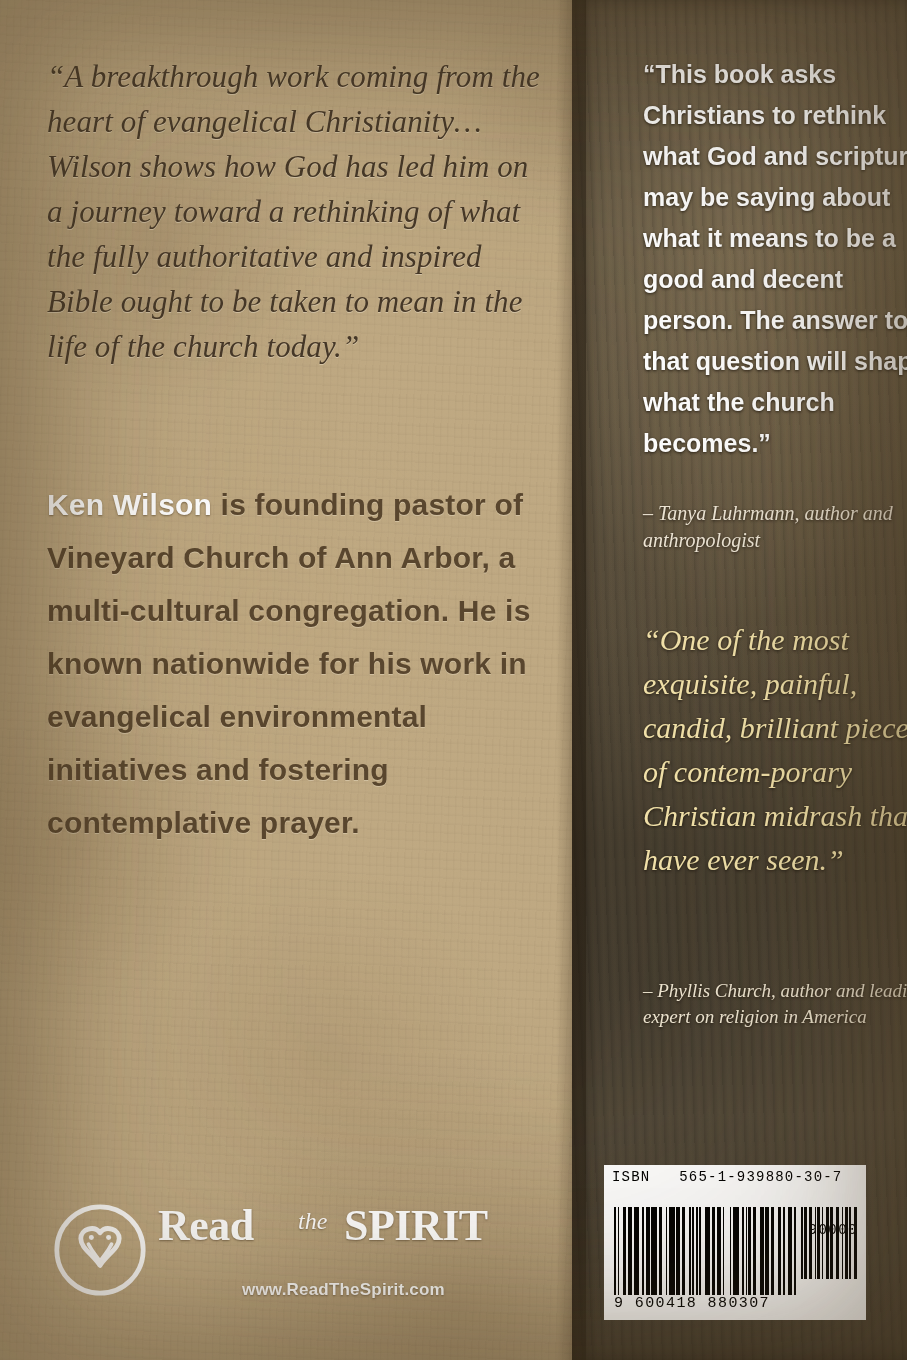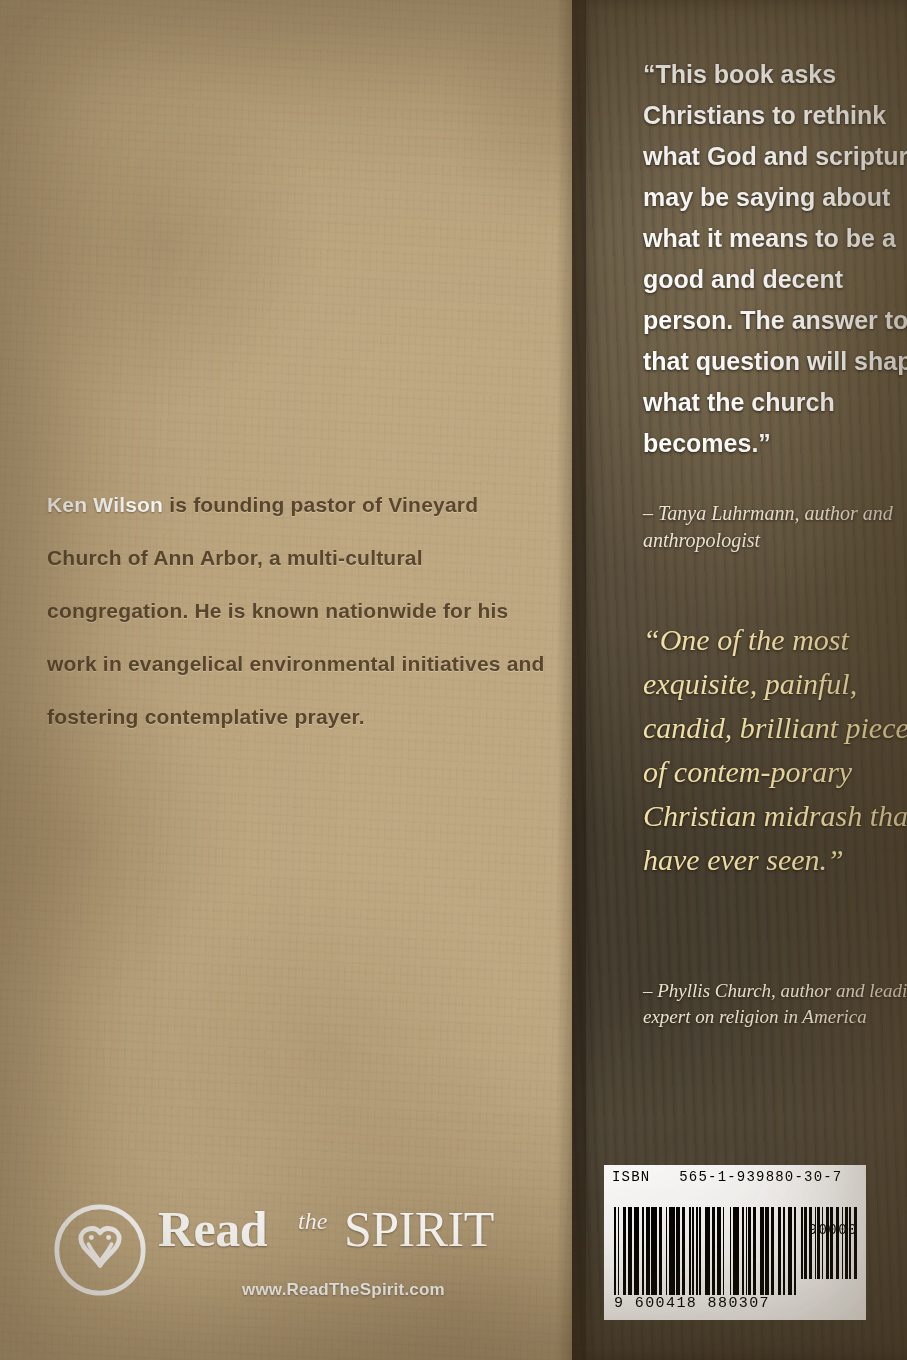--- a/index.html
+++ b/index.html
@@ -125,21 +125,21 @@
   }
   #gushee-attrib { top: 412px; }
 
   #author-bio {
     position: absolute;
     left: 47px;
     top: 478px;
     width: 505px;
     font-family: "Liberation Sans", sans-serif;
     font-weight: bold;
-    font-size: 21px;
+    font-size: 30px;
     line-height: 53px;
     color: #59462e;
     letter-spacing: 0.2px;
     text-shadow: 0 1px 0 rgba(255,250,232,0.30);
   }
   #author-bio .name {
     color: #ffffff;
     text-shadow: 0 1px 2px rgba(70,52,30,0.55);
   }
 
@@ -164,42 +164,42 @@
     top: 4px;
     width: 320px;
     height: 70px;
   }
   .logo-read {
     position: absolute;
     left: 0;
     top: 0;
     font-family: "Liberation Serif", serif;
     font-weight: bold;
-    font-size: 50px;
+    font-size: 44px;
     color: #ffffff;
     letter-spacing: -0.5px;
     text-shadow: 0 1px 2px rgba(60,44,26,0.5);
   }
   .logo-the {
     position: absolute;
     left: 140px;
     top: 8px;
     font-family: "Liberation Serif", serif;
     font-style: italic;
     font-size: 24px;
     color: #ffffff;
     text-shadow: 0 1px 2px rgba(60,44,26,0.5);
   }
   .logo-spirit {
     position: absolute;
     left: 186px;
     top: 0px;
     font-family: "Liberation Serif", serif;
-    font-weight: normal;
-    font-size: 50px;
+    font-weight: bold;
+    font-size: 44px;
     color: #ffffff;
     letter-spacing: -0.5px;
     text-shadow: 0 1px 2px rgba(60,44,26,0.5);
   }
   #logo-url {
     position: absolute;
     left: 190px;
     top: 84px;
     font-family: "Liberation Sans", sans-serif;
     font-weight: bold;
@@ -334,20 +334,21 @@
   <div class="grain g1"></div>
   <div class="grain g2"></div>
 
   <div id="right-panel">
     <div class="pgrain"></div>
   </div>
   <div id="seam"></div>
 
   <div id="left-col">
 
+    <div class="blurb-serif">“A breakthrough work coming from the heart of evangelical Christianity… Wilson shows how God has led him on a journey toward a rethinking of what the fully authoritative and inspired Bible ought to be taken to mean in the life of the church today.”</div>
 
 
     <div id="author-bio">
       <span class="name">Ken Wilson</span><span> is founding pastor of Vineyard Church of Ann Arbor, a multi-cultural congregation. He is known nationwide for his work in evangelical environmental initiatives and fostering contemplative prayer.</span>
     </div>
 
     <div id="logo-block">
       <div id="logo-mark">
         <svg viewBox="0 0 100 100" width="96" height="96" aria-hidden="true">
           <circle cx="50" cy="50" r="45" fill="none" stroke="#ffffff" stroke-width="5"></circle>

